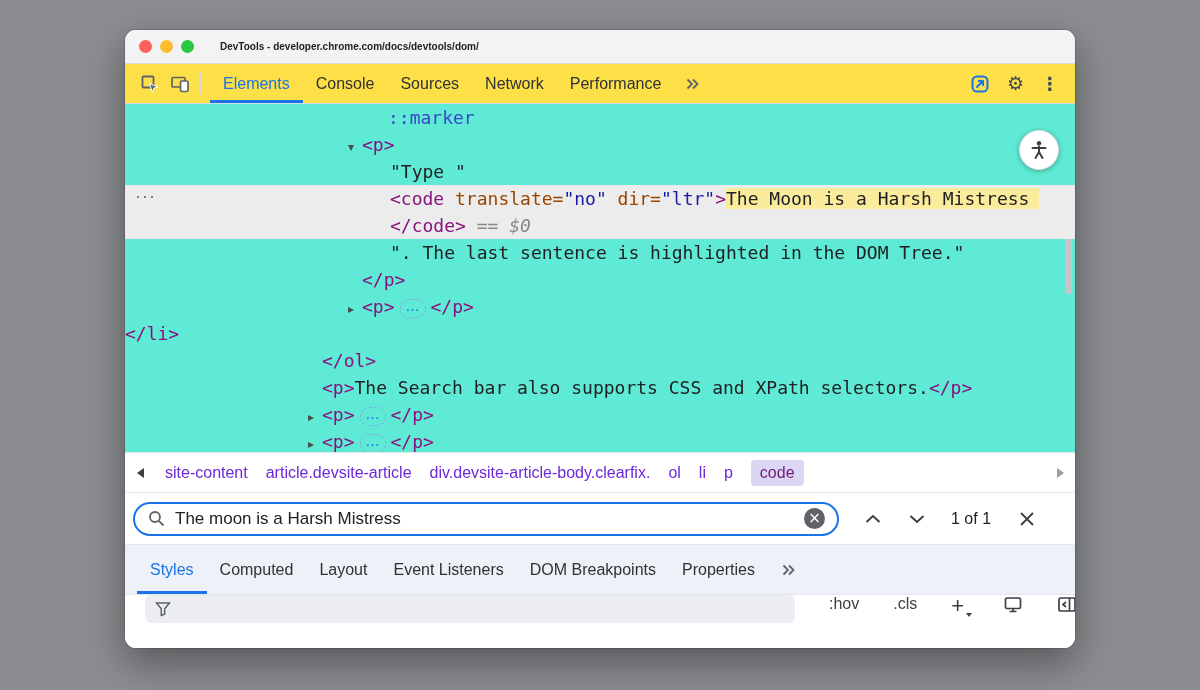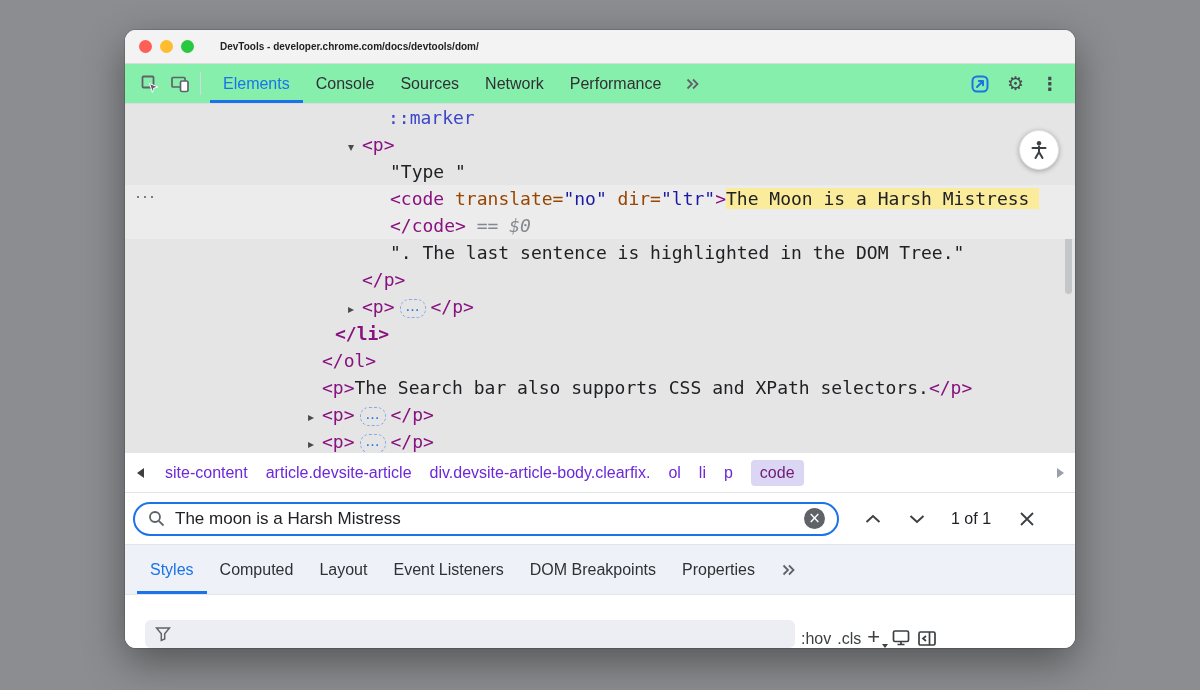--- a/index.html
+++ b/index.html
@@ -12,35 +12,35 @@
 
   
   .titlebar { flex:0 0 34px; background:#f3f3f3; border-bottom:1px solid #dcdcdc;
     display:flex; align-items:center; padding:0 14px; }
   .traffic { display:flex; gap:8px; align-items:center; }
   .tl { width:13px; height:13px; border-radius:50%; }
   .tl.red{background:#ff5f57}.tl.yellow{background:#febc2e}.tl.green{background:#28c840}
   .title { margin-left:26px; font-size:10px; font-weight:bold; color:#1f1f1f; }
 
   
-  .toolbar { flex:0 0 40px; background:#86efac; border-bottom:1px solid #d8dce3;
+  .toolbar { flex:0 0 40px; background:#fde047; border-bottom:1px solid #d8dce3;
     display:flex; align-items:stretch; padding-left:10px; }
   .tb-btn { width:30px; display:flex; align-items:center; justify-content:center; }
   .vdiv { width:1px; background:#d4d8de; margin:8px 5px; }
   .tab-strip { display:flex; align-items:stretch; margin-left:4px; }
   .tab { display:flex; align-items:center; padding:3px 13px 0; font-size:16px; color:#303134;
     border-bottom:3px solid transparent; white-space:nowrap; cursor:default; }
   .tab.active { color:#1a73e8; border-bottom-color:#1a73e8; }
   .tb-more { display:flex; align-items:center; padding:0 10px; }
   .tb-right { margin-left:auto; display:flex; align-items:center; gap:17px; padding-right:16px; }
   .glyph { font-family:"DejaVu Sans",sans-serif; color:#454a4e; line-height:1; }
   svg { display:block; }
 
   
-  .dom-area { flex:0 0 348px; position:relative; background:#e5e5e5; overflow:hidden;
+  .dom-area { flex:0 0 348px; position:relative; background:#5eead4; overflow:hidden;
     font-family:"DejaVu Sans Mono",monospace; font-size:18px; }
   .line { height:27px; line-height:27px; white-space:pre; position:relative; }
   .line.selected { background:#ececec; }
   .gutter { position:absolute; left:10px; top:-2px; font-family:"Liberation Sans",sans-serif;
     color:#696c70; font-size:18px; letter-spacing:1px; }
   .tok-tag{color:#881280}
   .tok-attr{color:#994500}
   .tok-val{color:#1a1aa6}
   .tok-text{color:#202124}
   .tok-pseudo{color:#3b46c8}
@@ -79,21 +79,21 @@
   .results { margin-left:26px; font-size:16px; color:#202124; white-space:nowrap; }
   .close-x { margin-left:28px; }
 
   
   .panel-tabs { flex:0 0 50px; background:#eef1f7; border-top:1px solid #e2e5ea;
     display:flex; align-items:stretch; padding-left:8px; }
   .pt-more { display:flex; align-items:center; padding:0 12px; }
 
   
   .filter-row { flex:1; background:#fff; border-top:1px solid #e2e5ea;
-    display:flex; align-items:flex-end; padding:0 16px 0 20px; gap:6px; }
+    display:flex; align-items:flex-start; padding:0 16px 0 20px; gap:34px; }
   .filter-box { flex:0 0 650px; height:28px; background:#eceef3; border-radius:6px;
     display:flex; align-items:center; padding:0 10px; gap:8px; }
   .ft-label { font-size:16px; color:#3c4043; white-space:nowrap; }
   .plus { font-size:22px; color:#3c4043; position:relative; line-height:1; padding-right:5px; }
   .plus .caret { position:absolute; right:-3px; bottom:0; width:0; height:0;
     border-left:3.5px solid transparent; border-right:3.5px solid transparent; border-top:4.5px solid #3c4043; }
 </style>
 </head>
 <body>
 
@@ -159,21 +159,21 @@
     </div>
     <div class="scroll-thumb"></div>
   <div class="line" style="padding-left: 263px;"><span class="tok-pseudo">::marker</span></div>
       <div class="line" style="padding-left: 223px;"><span class="tok-arrow">▾</span><span class="tok-tag">&lt;p&gt;</span></div>
       <div class="line" style="padding-left: 265px;"><span class="tok-text">"Type "</span></div>
       <div class="line selected" style="padding-left: 265px;"><span class="gutter">···</span><span class="tok-tag">&lt;code</span><span class="tok-text"> </span><span class="tok-attr">translate=</span><span class="tok-val">"no"</span><span class="tok-text"> </span><span class="tok-attr">dir=</span><span class="tok-val">"ltr"</span><span class="tok-tag">&gt;</span><span class="tok-text tok-hl">The Moon is a Harsh Mistress</span></div>
       <div class="line selected" style="padding-left: 265px;"><span class="tok-tag">&lt;/code&gt;</span><span class="tok-meta"> == $0</span></div>
       <div class="line" style="padding-left: 265px;"><span class="tok-text">". The last sentence is highlighted in the DOM Tree."</span></div>
       <div class="line" style="padding-left: 237px;"><span class="tok-tag">&lt;/p&gt;</span></div>
       <div class="line" style="padding-left: 223px;"><span class="tok-arrow">▸</span><span class="tok-tag">&lt;p&gt;</span><span class="tok-badge">…</span><span class="tok-tag">&lt;/p&gt;</span></div>
-      <div class="line" style="padding-left: 210px; font-weight: bold;"><span class="tok-tag">&lt;/li&gt;</span></div>
+      <div class="line" style=""><span class="tok-tag">&lt;/li&gt;</span></div>
       <div class="line" style="padding-left: 197px;"><span class="tok-tag">&lt;/ol&gt;</span></div>
       <div class="line" style="padding-left: 197px;"><span class="tok-tag">&lt;p&gt;</span><span class="tok-text">The Search bar also supports CSS and XPath selectors.</span><span class="tok-tag">&lt;/p&gt;</span></div>
       <div class="line" style="padding-left: 183px;"><span class="tok-arrow">▸</span><span class="tok-tag">&lt;p&gt;</span><span class="tok-badge">…</span><span class="tok-tag">&lt;/p&gt;</span></div>
       <div class="line" style="padding-left: 183px;"><span class="tok-arrow">▸</span><span class="tok-tag">&lt;p&gt;</span><span class="tok-badge">…</span><span class="tok-tag">&lt;/p&gt;</span></div>
     </div>
 
   <div class="crumb-bar">
     <div class="crumb-nav">
         <span class="tri-l"></span>
       </div>

